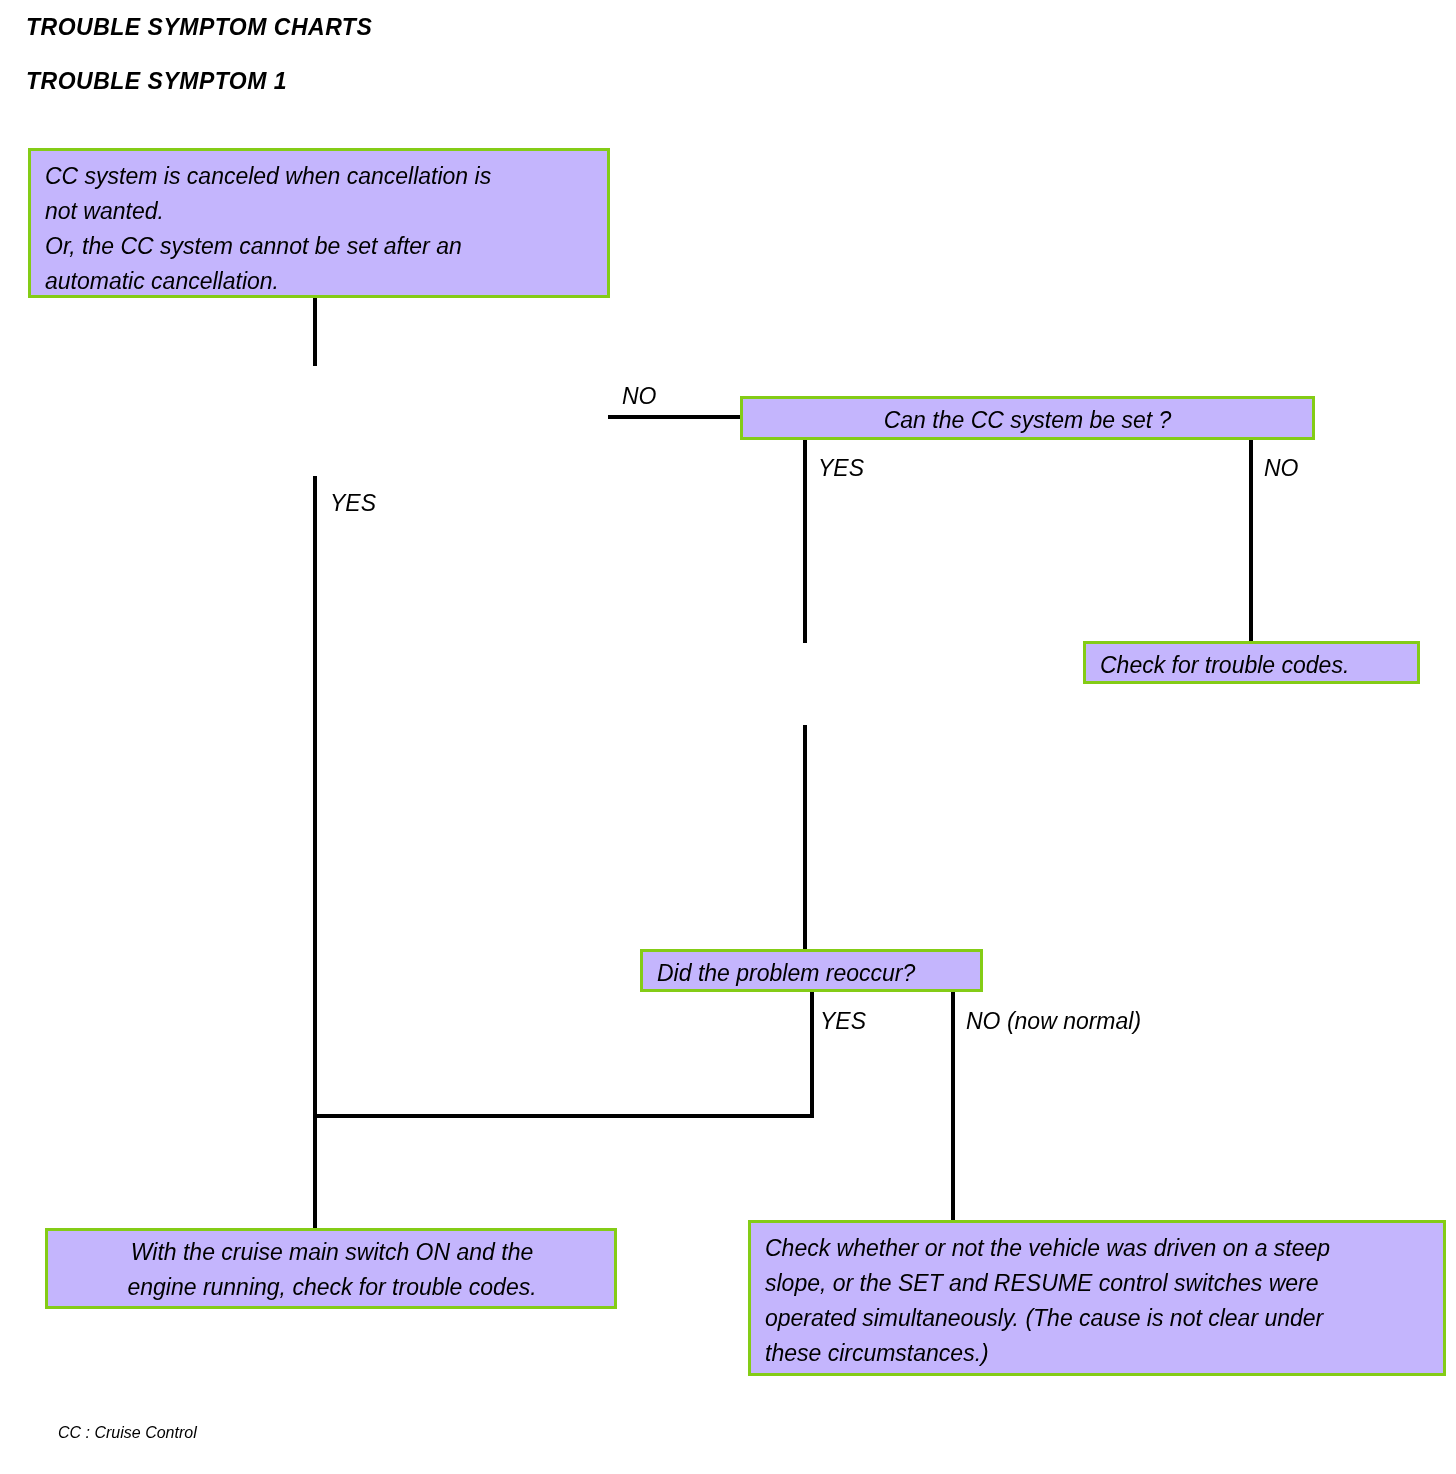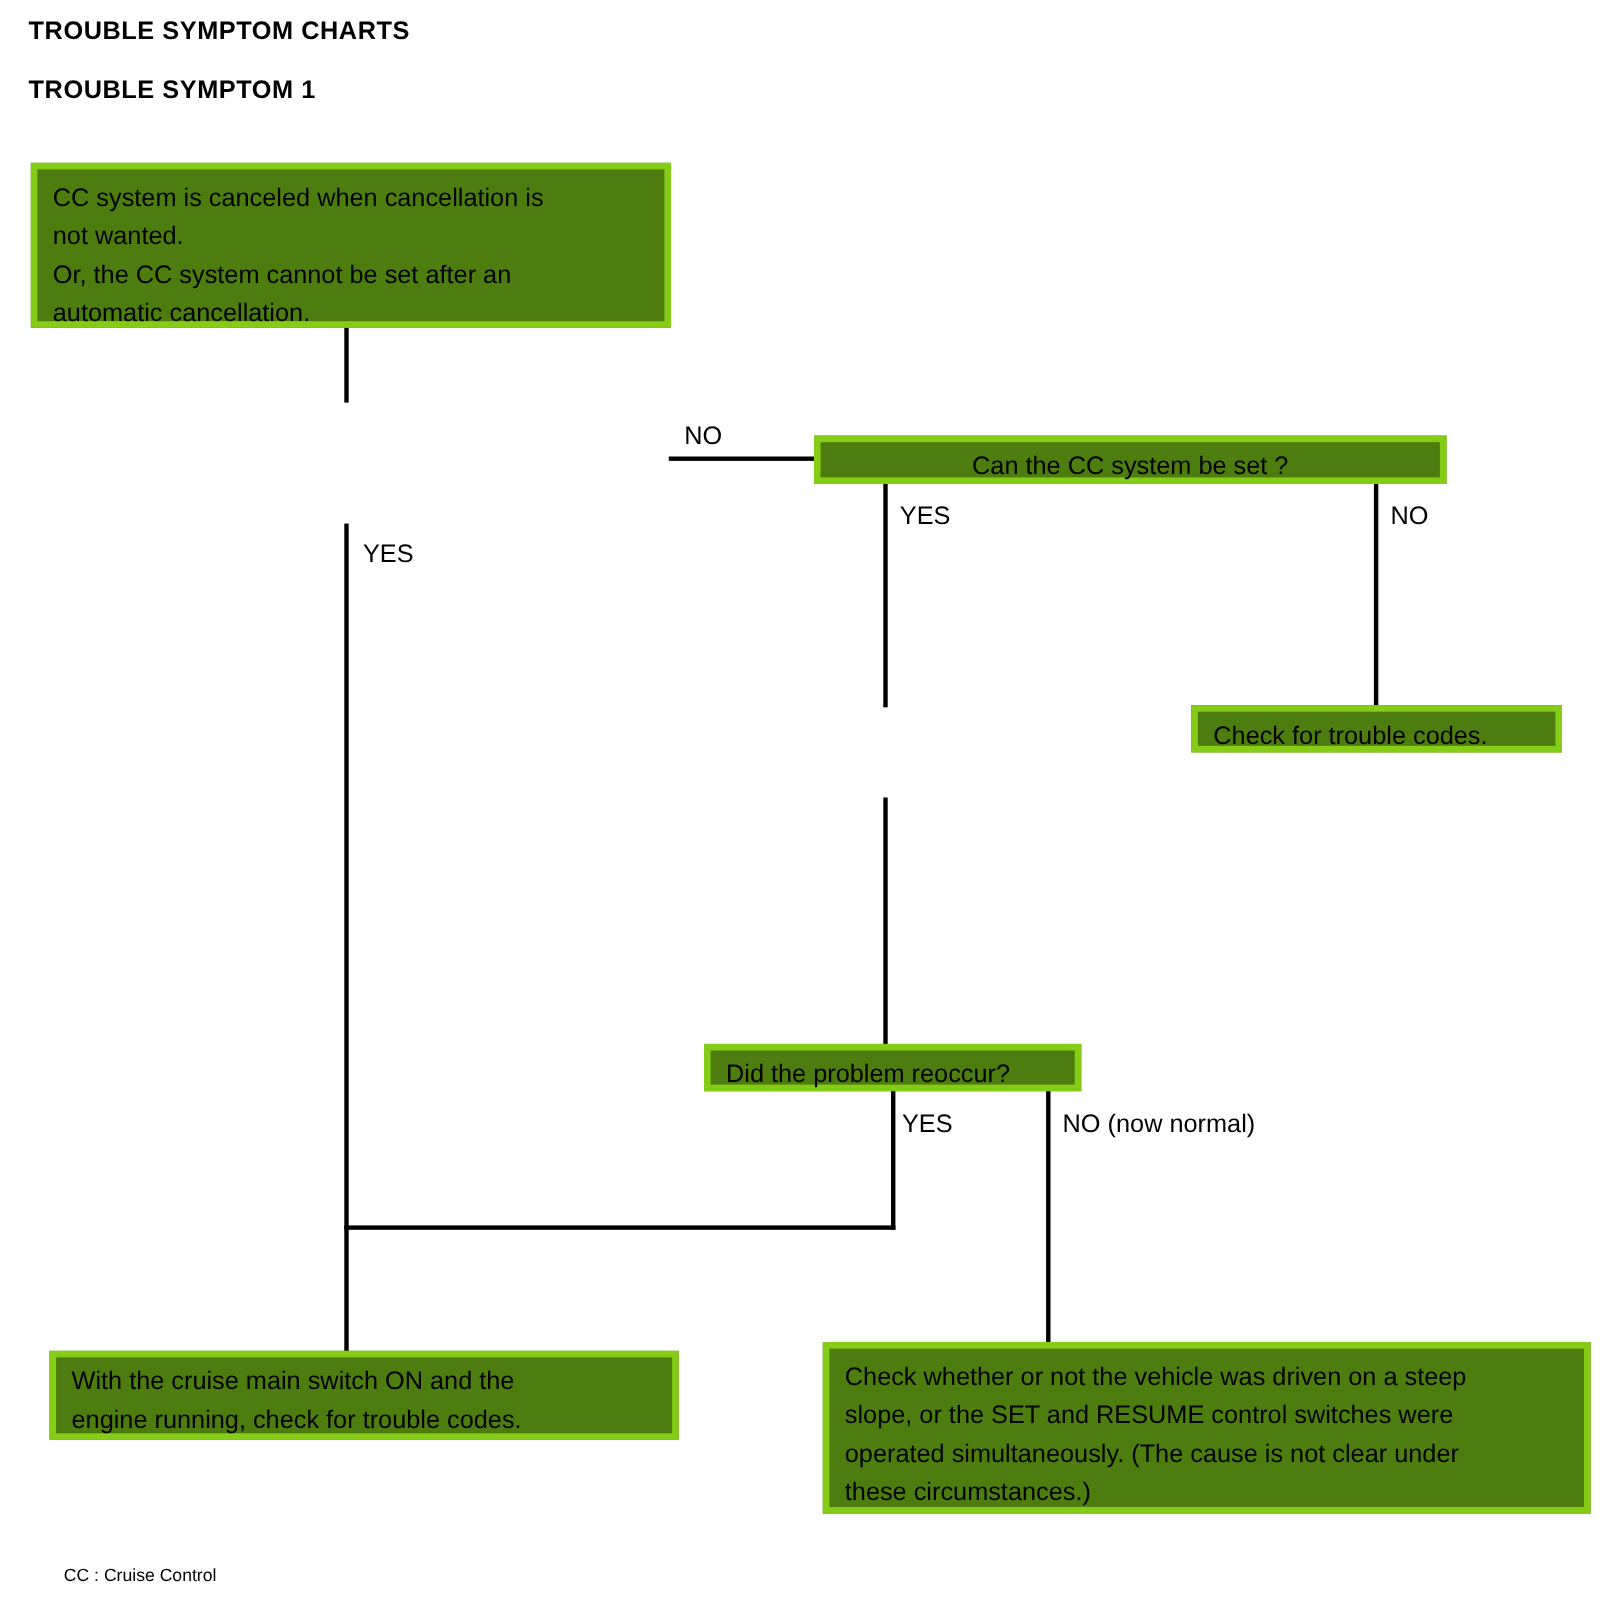--- a/index.html
+++ b/index.html
@@ -11,38 +11,39 @@
   body {
     font-family: "Liberation Sans", "DejaVu Sans", sans-serif;
     color: #000000;
   }
   #page {
     position: relative;
     width: 1456px;
     height: 1474px;
     background: #ffffff;
     overflow: hidden;
+    font-style: italic;
   }
 
   
   .heading {
     position: absolute;
     font-weight: bold;
     letter-spacing: 0.5px;
     white-space: nowrap;
   }
   #title-main  { left: 26px; top: 14px;  font-size: 23px; }
   #title-sub   { left: 26px; top: 68px;  font-size: 23px; }
 
   
   .node {
     position: absolute;
     box-sizing: border-box;
-    border: 6px solid #84cc16;
-    background: #4d7c0f;
+    border: 3px solid #84cc16;
+    background: #c4b5fd;
     font-size: 23px;
     line-height: 35px;
     z-index: 3;
   }
   .node .txt {
     display: block;
     padding: 8px 12px 8px 14px;
     white-space: pre-line;
   }
   .node.center .txt {
@@ -137,21 +138,21 @@
 
 
   <div class="node tight" id="node-trouble-codes" style="left:1083px; top:641px; width:337px; height:43px;">
     <span class="txt">Check for trouble codes.</span>
   </div>
 
   <div class="node tight" id="node-reoccur" style="left:640px; top:949px; width:343px; height:43px;">
     <span class="txt">Did the problem reoccur?</span>
   </div>
 
-  <div class="node tight" id="node-main-switch-on" style="left:45px; top:1228px; width:572px; height:81px;">
+  <div class="node tight" id="node-main-switch-on" style="left:45px; top:1228px; width:572px; height:81px;text-align:center;">
     <span class="txt">With the cruise main switch ON and the
 engine running, check for trouble codes.</span>
   </div>
 
   <div class="node" id="node-steep-slope" style="left:748px; top:1220px; width:698px; height:156px;">
     <span class="txt">Check whether or not the vehicle was driven on a steep
 slope, or the SET and RESUME control switches were
 operated simultaneously. (The cause is not clear under
 these circumstances.)</span>
   </div>

